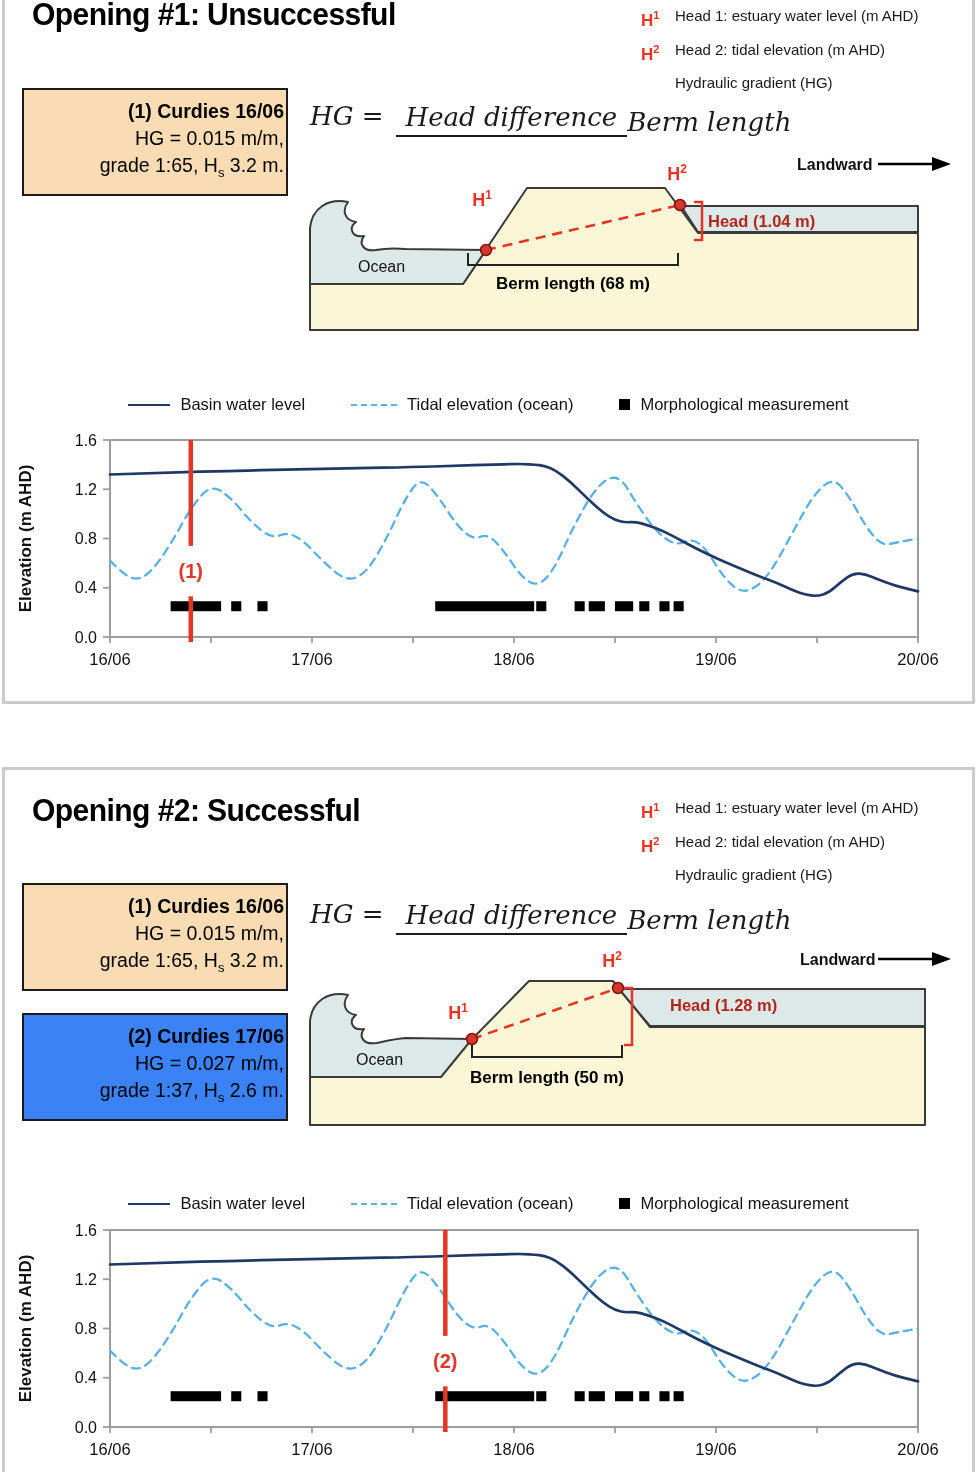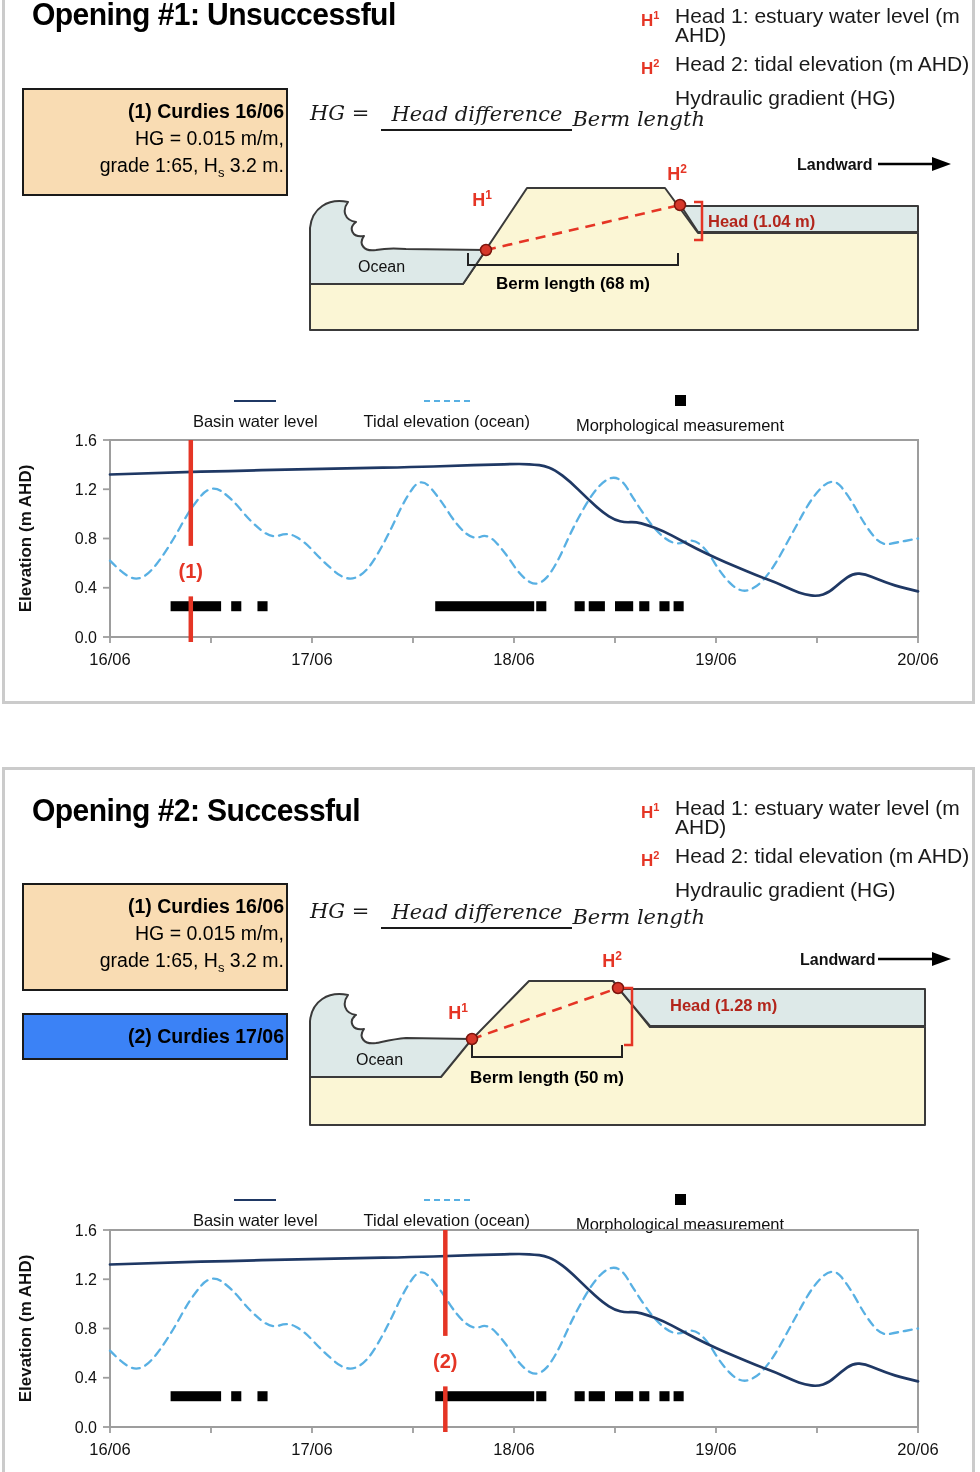--- a/index.html
+++ b/index.html
@@ -11,40 +11,40 @@
   #panel-2{top:767px;height:733px;}
   .panel-title{position:absolute;left:27px;font-size:31px;font-weight:700;color:#000;
                letter-spacing:-0.6px;white-space:nowrap;transform:scaleX(.97);transform-origin:left top;}
   
   .hlegend{position:absolute;left:636px;width:337px;}
   .hrow{display:flex;align-items:flex-start;margin-bottom:10px;}
   .hsym{color:#e53525;font-weight:700;font-size:17px;line-height:19px;width:34px;flex:0 0 34px;}
   .hsym sup{font-size:11px;}
   .hdash{width:26px;border-top:3.5px dashed #e53525;margin-top:8px;}
   .hdash-wrap{width:34px;flex:0 0 34px;}
-  .hlabel{font-size:21px;color:#1a1a1a;line-height:19px;}
+  .hlabel{font-size:15px;color:#1a1a1a;line-height:19px;}
   
   .infobox{position:absolute;left:17px;width:266px;border:2.5px solid #1a1a1a;
            text-align:right;padding:8px 2px;box-sizing:border-box;
            font-size:19.5px;line-height:27px;color:#000;}
   .infobox .bt{font-weight:700;}
   .infobox sub{font-size:13px;}
   .box-tan{background:#f9dcb3;}
   .box-green{background:#3b82f6;}
   
   .formula{position:absolute;left:305px;display:flex;align-items:center;gap:12px;
            font-family:"DejaVu Serif","Liberation Serif",serif;font-style:italic;
-           font-size:21px;color:#1a1a1a;}
+           font-size:26px;color:#1a1a1a;}
   .frac{display:inline-flex;flex-direction:row;align-items:flex-end;}
   .frac .num{padding:0 10px 3px;border-bottom:2px solid #1a1a1a;}
   .frac .den{padding-top:13px;}
   
   .chart-legend{position:absolute;left:0;width:100%;display:flex;justify-content:center;
                 gap:46px;align-items:center;font-size:16.5px;color:#111;}
-  .cl-item{display:flex;align-items:center;gap:10px;flex-direction:column;}
+  .cl-item{display:flex;align-items:center;gap:10px;}
   .cl-line{width:42px;height:0;border-top:2.6px solid #1f3864;}
   .cl-dash{width:46px;height:0;border-top:2.6px dashed #58b0e3;}
   .cl-sq{width:11px;height:11px;background:#000;}
   .schematic,.chart-svg{position:absolute;}
   svg text{font-family:"Liberation Sans",sans-serif;}
 </style>
 </head>
 <body>
 
 <div class="panel" id="panel-1">
@@ -180,20 +180,22 @@
   </div>
 
   <div class="infobox box-tan" style="top:113px;">
     <div class="bt">(1) Curdies 16/06</div>
     <div>HG = 0.015 m/m,</div>
     <div><span>grade 1:65, H</span><sub>s</sub><span> 3.2 m.</span></div>
   </div>
 
   <div class="infobox box-green" style="top:243px;">
     <div class="bt">(2) Curdies 17/06</div>
+    <div>HG = 0.027 m/m,</div>
+    <div><span>grade 1:37, H</span><sub>s</sub><span> 2.6 m.</span></div>
   </div>
 
   <div class="formula" style="top:122px;">
     <span>HG =</span>
     <span class="frac">
       <span class="num">Head difference</span>
       <span class="den">Berm length</span>
     </span>
   </div>
 

